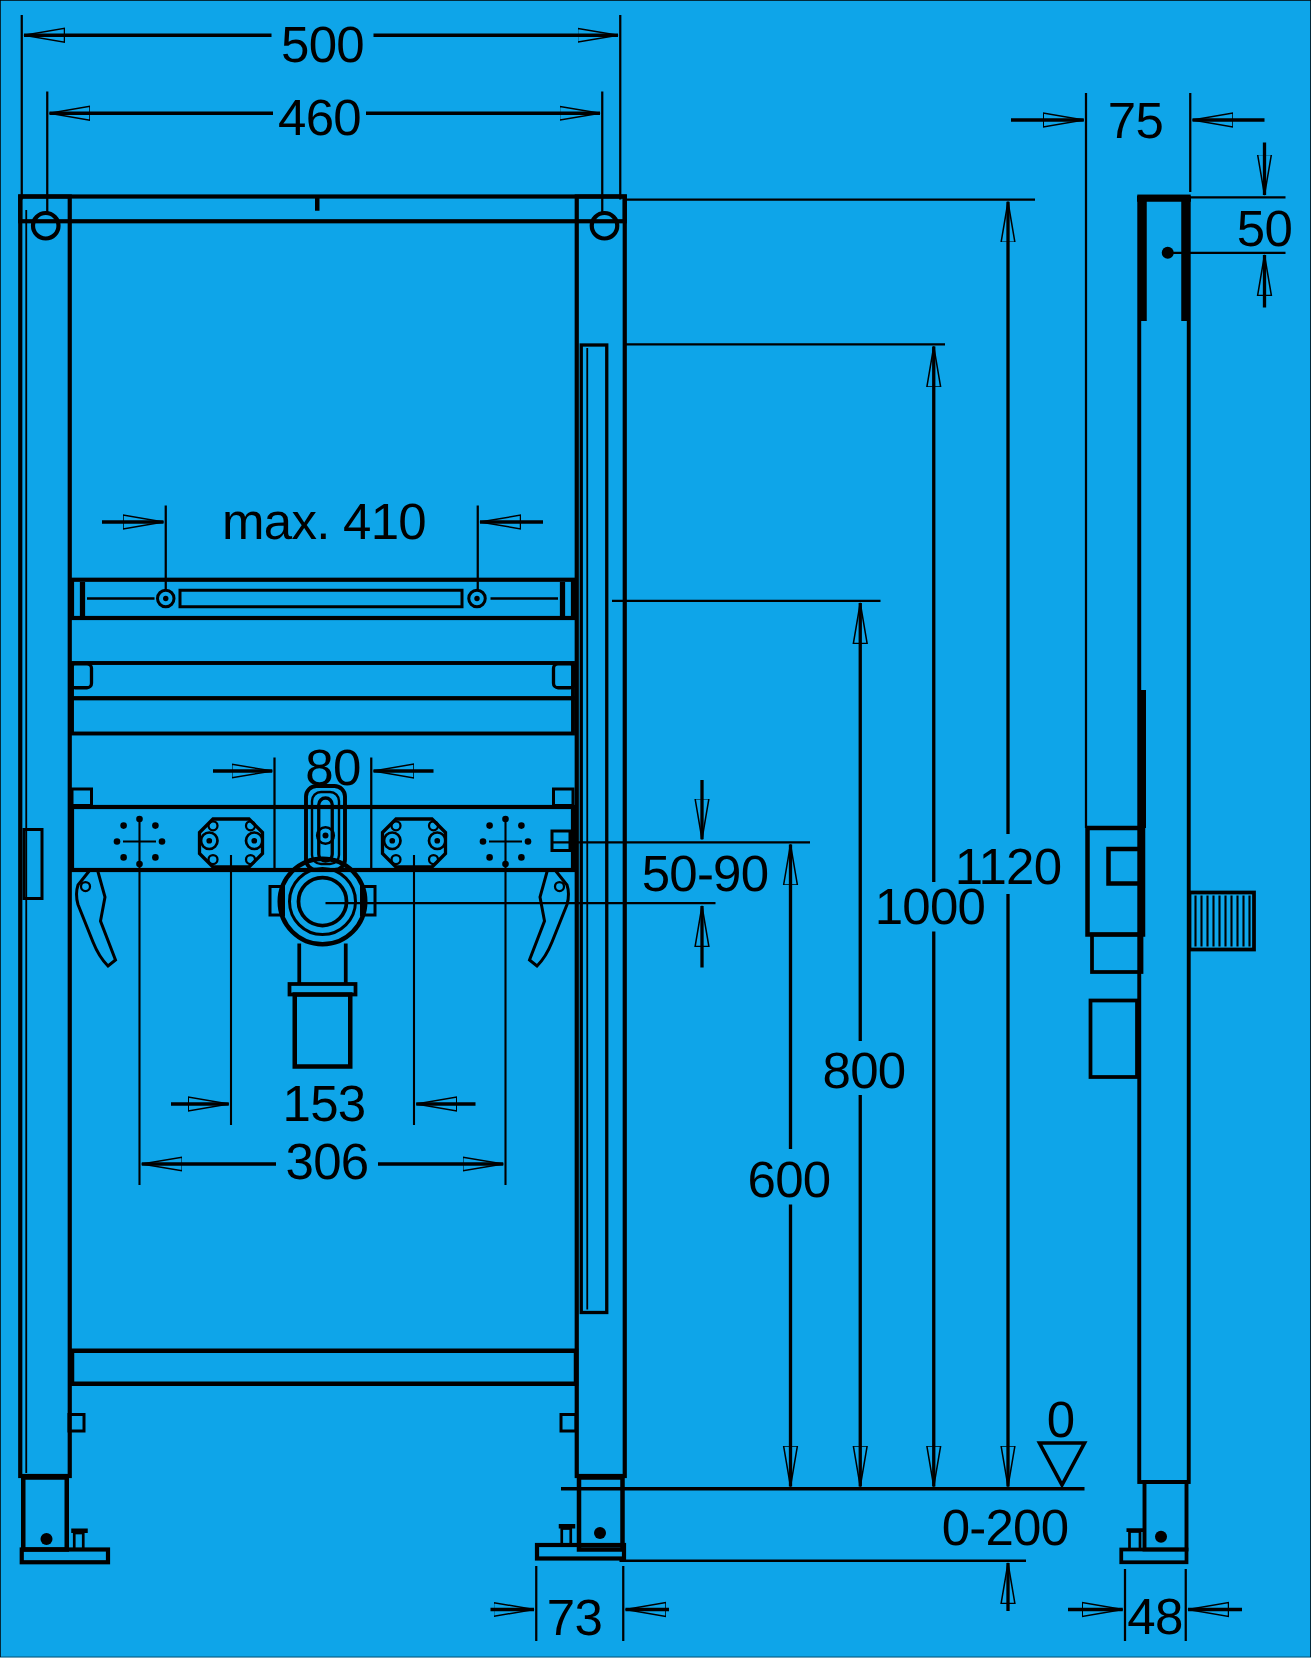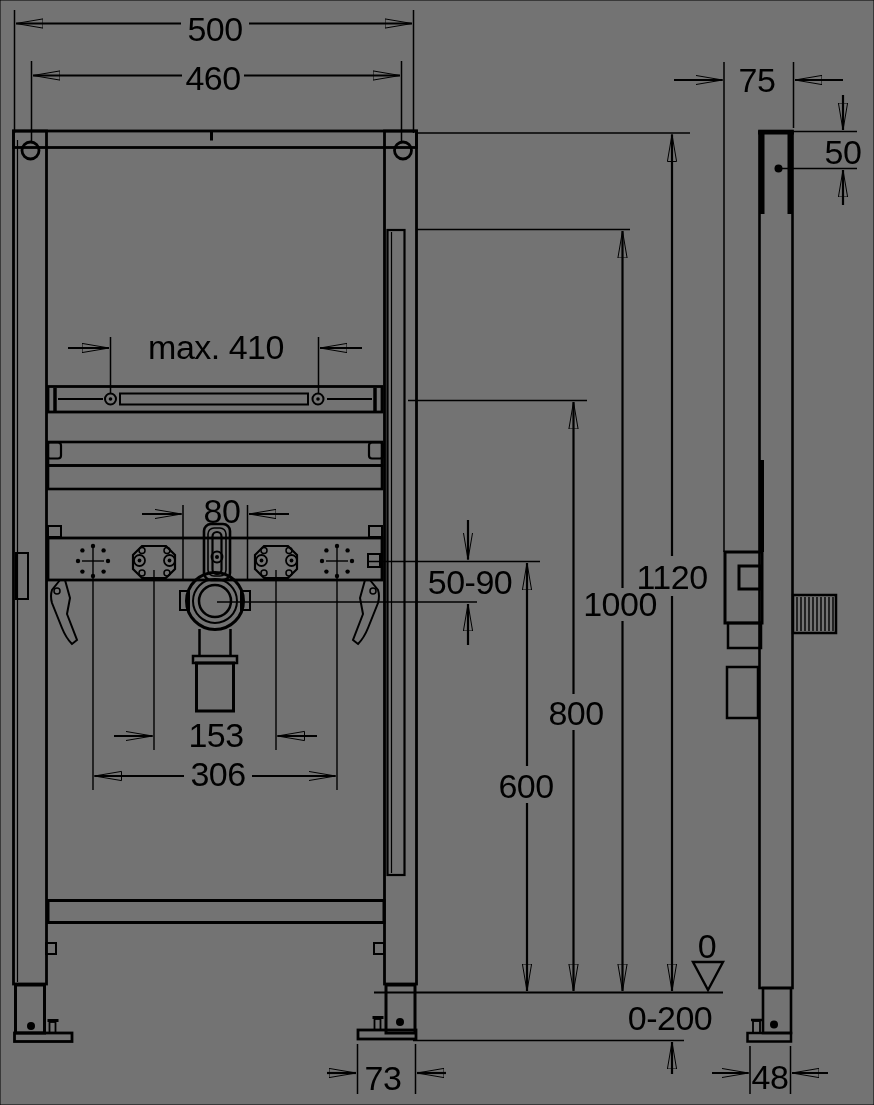--- a/index.html
+++ b/index.html
@@ -1,16 +1,16 @@
 <!DOCTYPE html>
 <html><head>
 <meta charset="utf-8">
 <style>
   html,body{margin:0;padding:0;background:#fff;}
-  .sheet{width:874px;height:1105px;background:#737373;position:relative;overflow:hidden;}
+  .sheet{width:874px;height:1105px;background:#0ea5e9;position:relative;overflow:hidden;}
   svg{display:block;}
   svg line, svg path, svg rect, svg circle, svg polygon{stroke:#000;fill:none;stroke-linecap:butt;}
   svg text{fill:#000;stroke:none;font-family:"Liberation Sans","DejaVu Sans",sans-serif;
            font-size:34px;letter-spacing:-0.5px;text-anchor:middle;}
   .fill{fill:#000;stroke:none;}
 </style>
 </head>
 <body>
 
 <div class="sheet">

